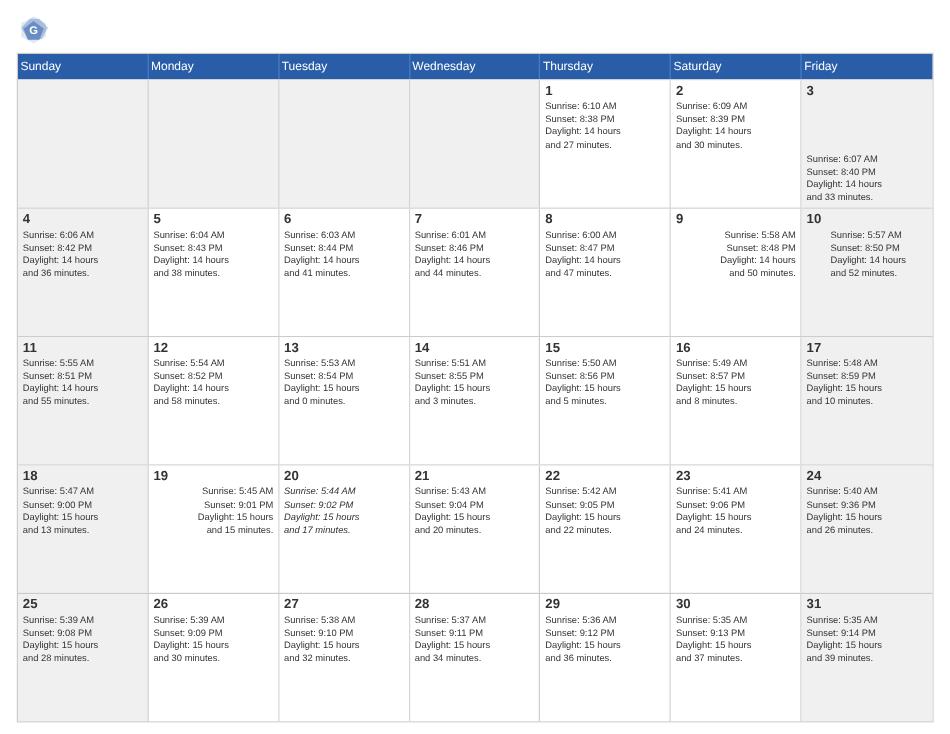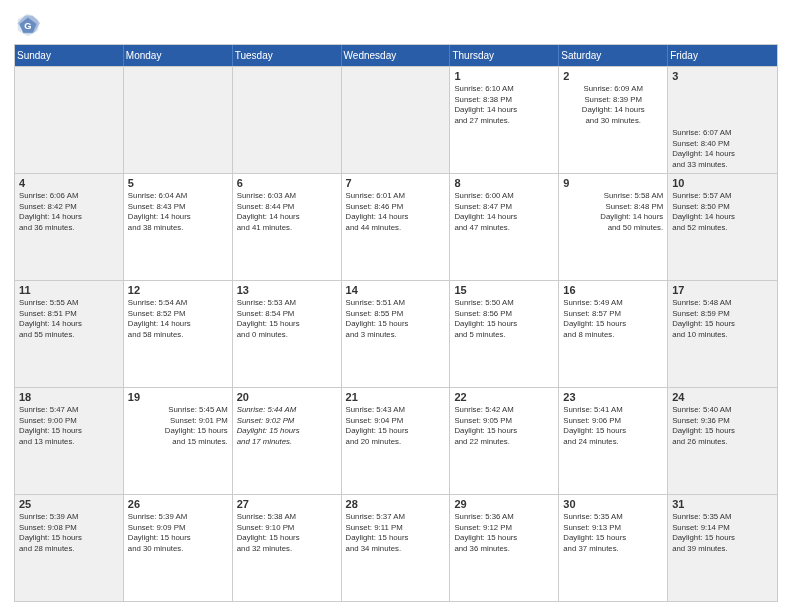--- a/index.html
+++ b/index.html
@@ -156,21 +156,21 @@
           <div class="cal-cell shaded empty"></div>
           <div class="cal-cell">
             <div class="day-number">1</div>
             <div class="day-info" style="white-space: pre-line;">Sunrise: 6:10 AM
 Sunset: 8:38 PM
 Daylight: 14 hours
 and 27 minutes.</div>
           </div>
           <div class="cal-cell">
             <div class="day-number">2</div>
-            <div class="day-info" style="white-space: pre-line; text-align: center;">Sunrise: 6:09 AM
+            <div class="day-info" style="white-space: pre-line;">Sunrise: 6:09 AM
 Sunset: 8:39 PM
 Daylight: 14 hours
 and 30 minutes.</div>
           </div>
           <div class="cal-cell shaded">
             <div class="day-number">3</div>
             <div class="day-info" style="white-space: pre-line; margin-top: 44px;">Sunrise: 6:07 AM
 Sunset: 8:40 PM
 Daylight: 14 hours
 and 33 minutes.</div>
@@ -214,21 +214,21 @@
           </div>
           <div class="cal-cell">
             <div class="day-number">9</div>
             <div class="day-info" style="white-space: pre-line; text-align: right;">Sunrise: 5:58 AM
 Sunset: 8:48 PM
 Daylight: 14 hours
 and 50 minutes.</div>
           </div>
           <div class="cal-cell shaded">
             <div class="day-number">10</div>
-            <div class="day-info" style="white-space: pre-line;">Sunrise: 5:57 AM
+            <div class="day-info" style="white-space: pre-line; margin-left: 20px;">Sunrise: 5:57 AM
 Sunset: 8:50 PM
 Daylight: 14 hours
 and 52 minutes.</div>
           </div>
         </div>
         <div class="cal-row">
           <div class="cal-cell shaded">
             <div class="day-number">11</div>
             <div class="day-info" style="white-space: pre-line;">Sunrise: 5:55 AM
 Sunset: 8:51 PM

